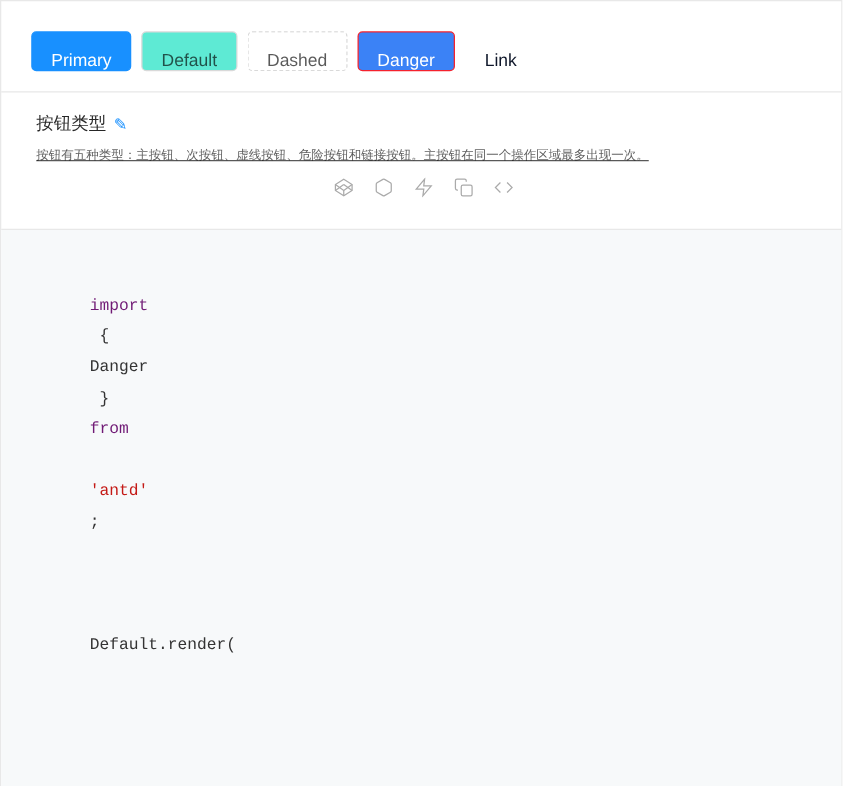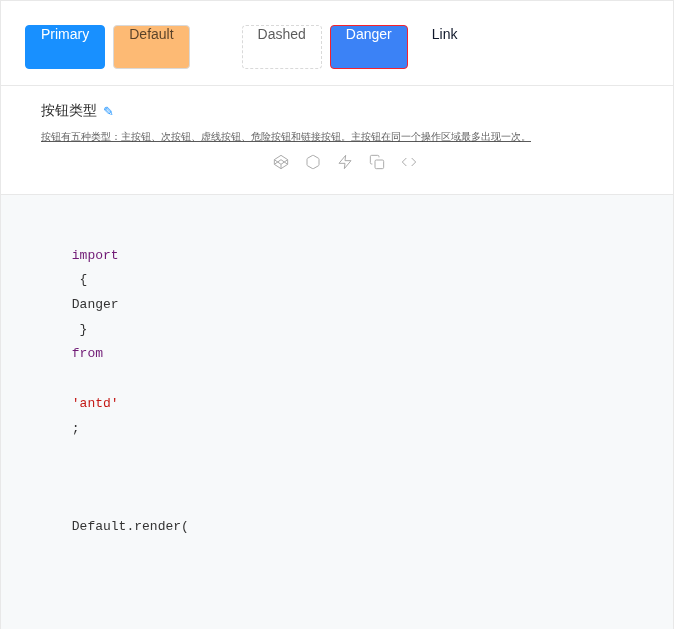--- a/index.html
+++ b/index.html
@@ -20,60 +20,59 @@
       padding: 24px 24px 16px 24px;
       border-bottom: 1px solid #e8e8e8;
     }
     .button-row {
       display: flex;
       align-items: center;
       gap: 8px;
     }
     .btn {
       display: inline-flex;
-      align-items: flex-start;
+      align-items: flex-end;
       justify-content: center;
-      height: 44px;
+      height: 32px;
       padding: 0 15px;
       font-size: 14px;
       border-radius: 4px;
       cursor: pointer;
       font-weight: 400;
       transition: all 0.3s;
     }
     .btn-primary {
       background: #1890ff;
       color: #fff;
       border: 1px solid #1890ff;
     }
     .btn-default {
-      background: #fdba74;
+      background: #5eead4;
       color: rgba(0,0,0,0.65);
       border: 1px solid #d9d9d9;
     }
     .btn-dashed {
       background: #fff;
       color: rgba(0,0,0,0.65);
       border: 1px dashed #d9d9d9;
-      margin-left: 44px;
     }
     .btn-danger {
       background: #3b82f6;
       color: #fff;
       border: 1px solid #f5222d;
     }
     .btn-link {
       background: transparent;
       color: #0f172a;
       border: 1px solid transparent;
     }
 
     
     .desc-area {
-      padding: 16px 24px 8px 40px;
+      padding: 16px 24px 8px 28px;
       border-bottom: 1px solid #e8e8e8;
     }
     .desc-title {
       display: flex;
       align-items: center;
       gap: 6px;
       margin-bottom: 8px;
       color: rgba(0,0,0,0.85);
       font-size: 14px;
     }

